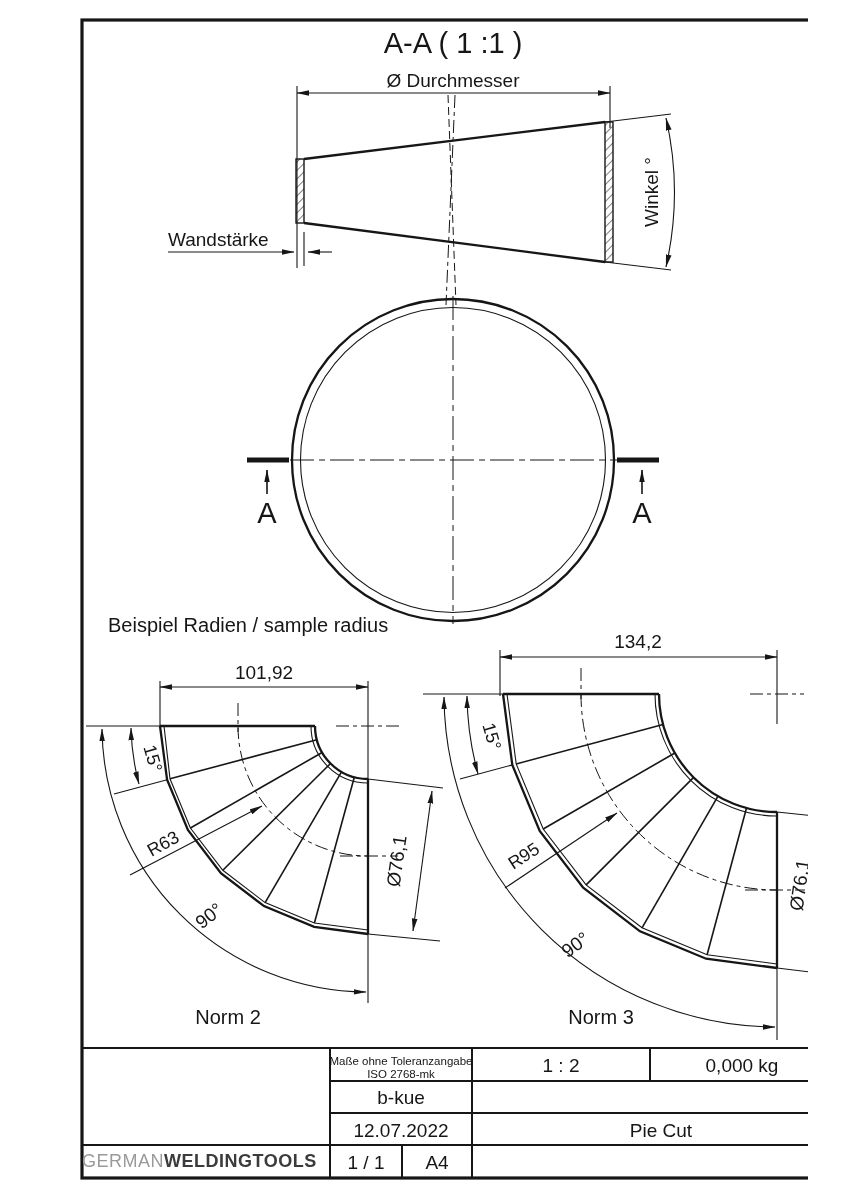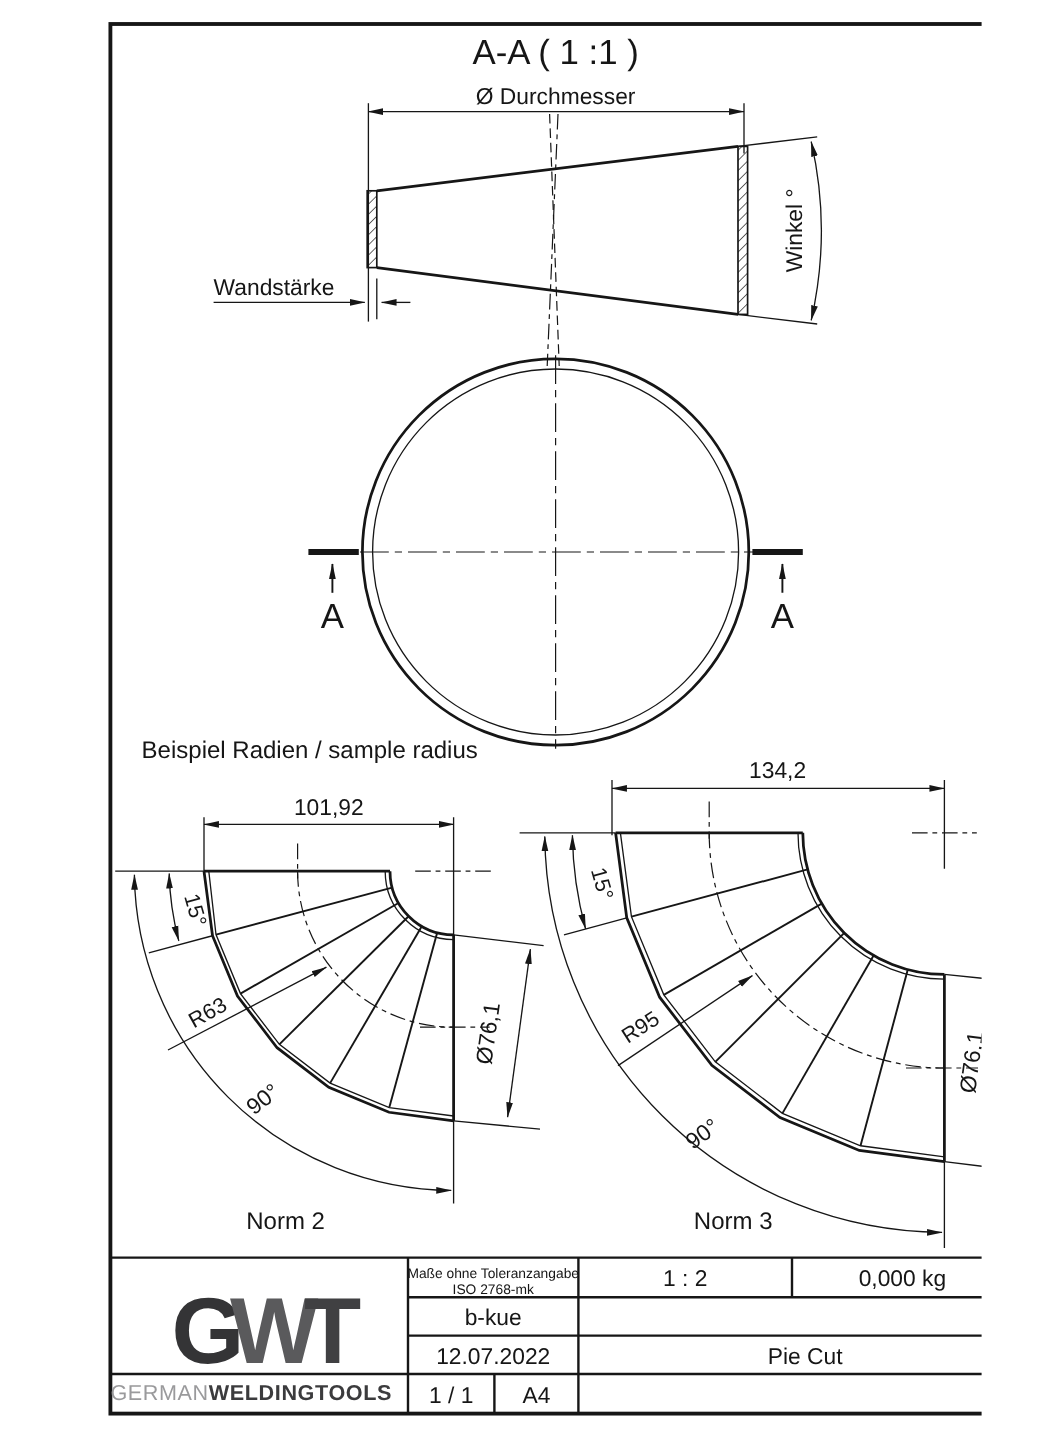--- a/index.html
+++ b/index.html
@@ -1,17 +1,17 @@
 <!DOCTYPE html>
 <html><head>
 <meta charset="utf-8">
 <style>
   html,body{margin:0;padding:0;background:#ffffff;}
   #page{position:relative;width:808px;height:1199px;background:#ffffff;overflow:hidden;
-        font-family:"Liberation Sans",sans-serif;margin-left:10px;}
+        font-family:"Liberation Sans",sans-serif;}
   svg{position:absolute;left:0;top:0;}
   svg text{fill:#161616;font-family:"Liberation Sans",sans-serif;}
   .ln{stroke:#161616;fill:none;stroke-width:1.1;}
   .thk{stroke:#161616;fill:none;stroke-width:2.3;}
   .med{stroke:#161616;fill:none;stroke-width:1.6;}
   .cl{stroke:#161616;fill:none;stroke-width:1;stroke-dasharray:13 4 4 4;}
   .cl2{stroke:#161616;fill:none;stroke-width:1;stroke-dasharray:24 5 6 5;}
   .dsh{stroke:#161616;fill:none;stroke-width:1;stroke-dasharray:8 4;}
   .sec{stroke:#161616;fill:none;stroke-width:5;}
   .tb{stroke:#161616;fill:none;stroke-width:2;}
@@ -196,15 +196,14 @@
     <text x="561" y="1072" class="cell" text-anchor="middle">1 : 2</text>
     <text x="742" y="1072" class="cell" text-anchor="middle">0,000 kg</text>
     <text x="401" y="1104" class="cell" text-anchor="middle">b-kue</text>
     <text x="401" y="1137" class="cell" text-anchor="middle">12.07.2022</text>
     <text x="661" y="1137" class="cell" text-anchor="middle">Pie Cut</text>
     <text x="366" y="1169" class="cell" text-anchor="middle">1 / 1</text>
     <text x="437" y="1169" class="cell" text-anchor="middle">A4</text>
   </g>
 </svg>
 
-<div class="logo"><span class="lg-g">G</span><span class="lg-w">W</span><span class="lg-t">T</span></div>
 <div class="brand"><span class="gray">GERMAN</span><span class="bold">WELDINGTOOLS</span></div>
 </div>
 
 </body></html>

